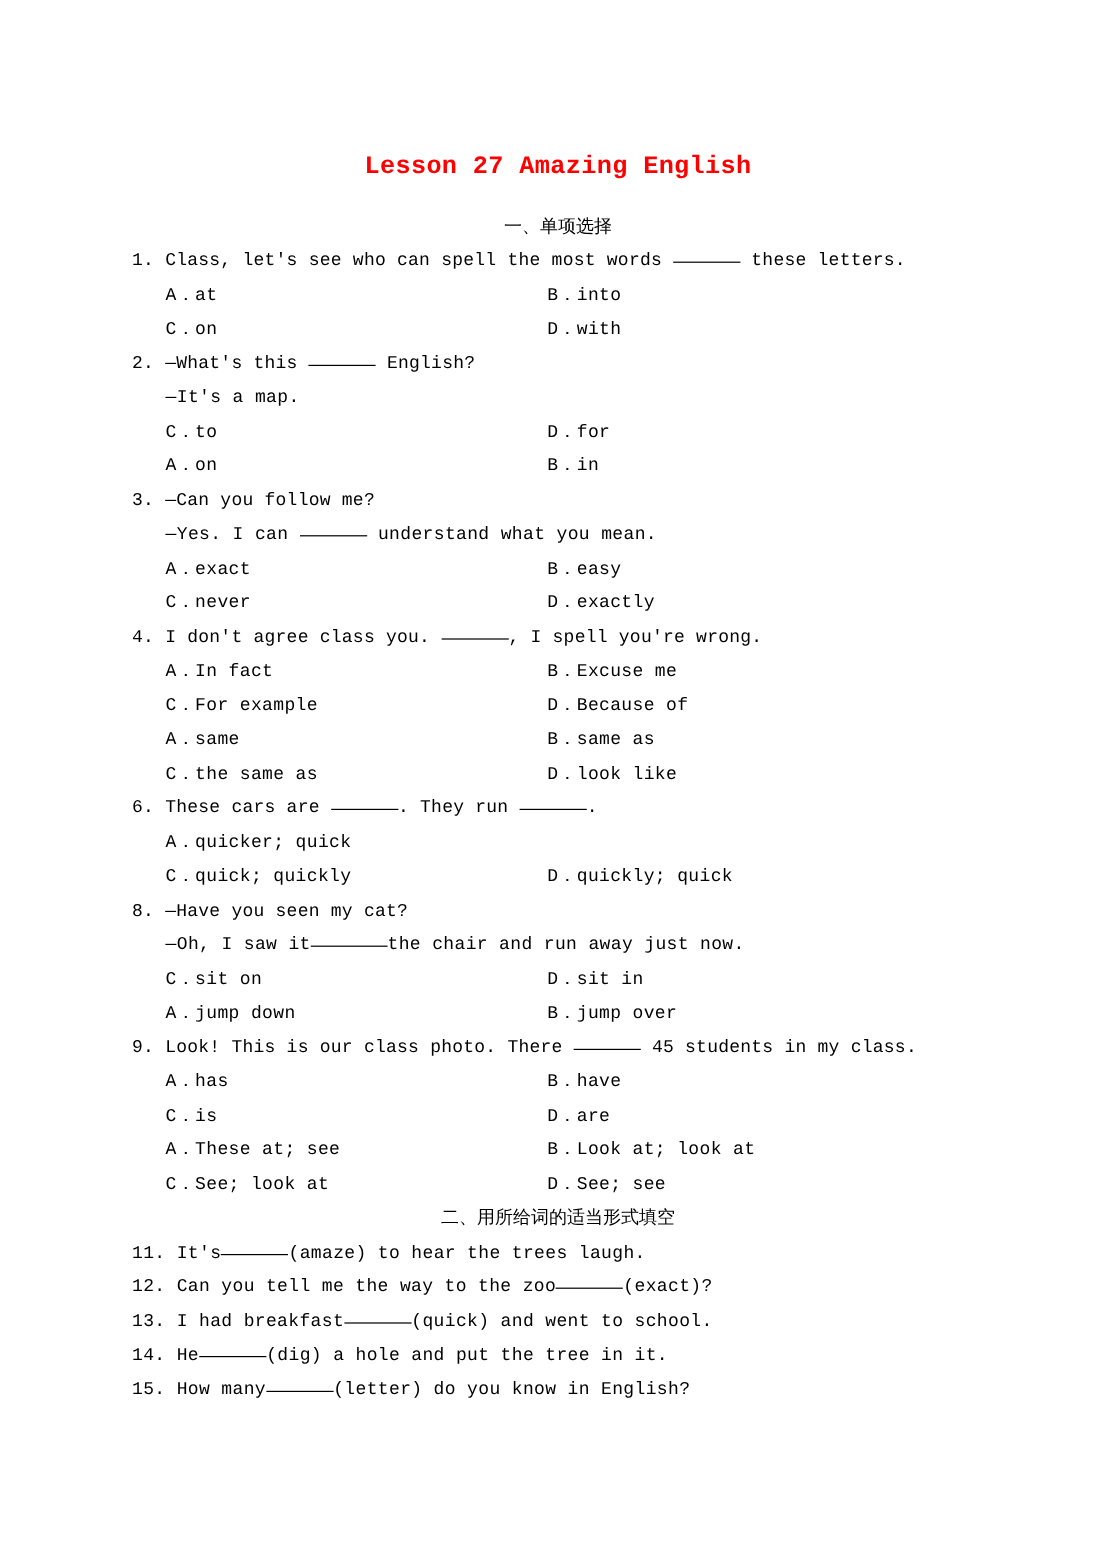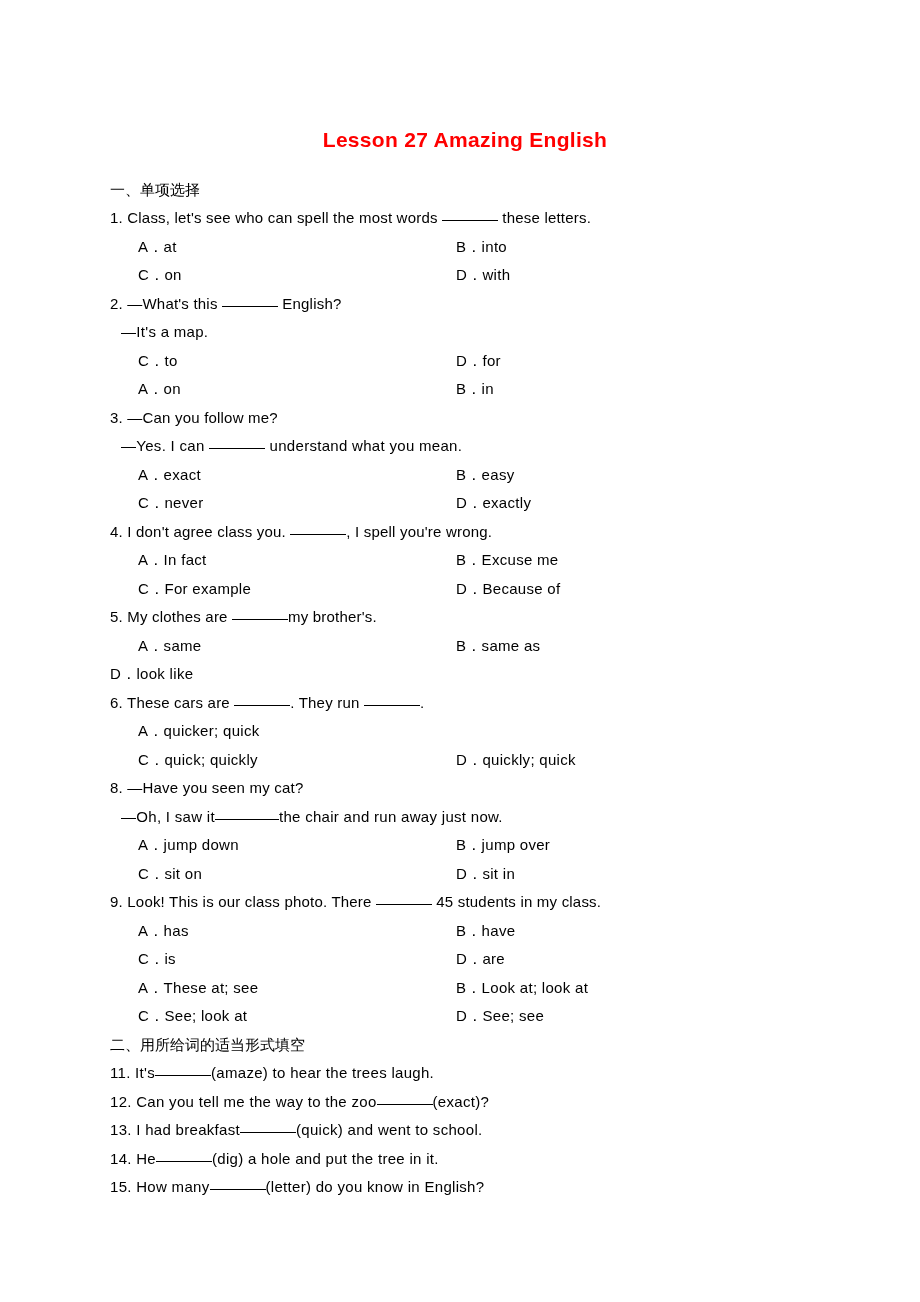--- a/index.html
+++ b/index.html
@@ -24,37 +24,37 @@
     font-size: 21px;
     margin-bottom: 16px;
     font-family: "Courier New", "SimSun", monospace;
   }
   .title-red { color: #ff0000; }
   .section {
     font-size: 15px;
   }
   .question {}
   .q-stem { letter-spacing: 0.2px; }
-  .q-sub { margin-left: 11px; }
+  .q-sub { margin-left: 28px; }
   .options { display: flex; gap: 48px; }
   .opt-col1 { margin-left: 28px; width: 270px; }
   .opt-col2 { }
   .blank {
     display: inline-block;
     border-bottom: 1px solid #000;
     min-width: 56px;
     height: 0.9em;
     vertical-align: baseline;
     position: relative;
     top: -2px;
   }
   .blank-med { min-width: 56px; }
   .blank-long { min-width: 64px; }
-  .cn { font-family: Liberation Sans, sans-serif; }
-  .en { font-family: Liberation Sans, sans-serif; letter-spacing: 0.3px; }
+  .cn { font-family: Liberation Mono, monospace; text-align: center; }
+  .en { font-family: Liberation Mono, monospace; letter-spacing: 0.3px; }
 </style>
 </head>
 <body>
 
 <div class="page">
   <div class="title en">
     <span class="title-red">Lesson 27 Amazing</span><span class="title-red"> English</span>
   </div>
 
   <div class="section cn">一、单项选择</div>
@@ -117,29 +117,26 @@
       <div class="opt-col1">A．In fact</div>
       <div class="opt-col2">B．Excuse me</div>
     </div>
     <div class="options">
       <div class="opt-col1">C．For example</div>
       <div class="opt-col2">D．Because of</div>
     </div>
   </div>
 
   <div class="question en">
-    <div class="q-stem">
-      <span>5.</span>
-      <span>My clothes are </span><span class="blank blank-med"></span><span>my brother's.</span>
-    </div>
     <div class="options">
       <div class="opt-col1">A．same</div>
       <div class="opt-col2">B．same as</div>
     </div>
     <div class="options">
+      <div class="opt-col1">C．the same as</div>
       <div class="opt-col2">D．look like</div>
     </div>
   </div>
 
   <div class="question en">
     <div class="q-stem">
       <span>6.</span>
       <span>These cars are </span><span class="blank blank-med"></span><span>. They run </span><span class="blank blank-med"></span><span>.</span>
     </div>
     <div class="options">
@@ -154,27 +151,27 @@
 
   <div class="question en">
     <div class="q-stem">
       <span>8.</span>
       <span>—Have you seen my cat?</span>
     </div>
     <div class="q-sub">
       <span>—Oh, I saw it</span><span class="blank blank-long"></span><span>the chair and run away just now.</span>
     </div>
     <div class="options">
+      <div class="opt-col1">C．sit on</div>
+      <div class="opt-col2">D．sit in</div>
+    </div>
+    <div class="options">
       <div class="opt-col1">A．jump down</div>
       <div class="opt-col2">B．jump over</div>
     </div>
-    <div class="options">
-      <div class="opt-col1">C．sit on</div>
-      <div class="opt-col2">D．sit in</div>
-    </div>
   </div>
 
   <div class="question en">
     <div class="q-stem">
       <span>9.</span>
       <span>Look! This is our class photo. There </span><span class="blank blank-med"></span><span> 45 students in my class.</span>
     </div>
     <div class="options">
       <div class="opt-col1">A．has</div>
       <div class="opt-col2">B．have</div>

